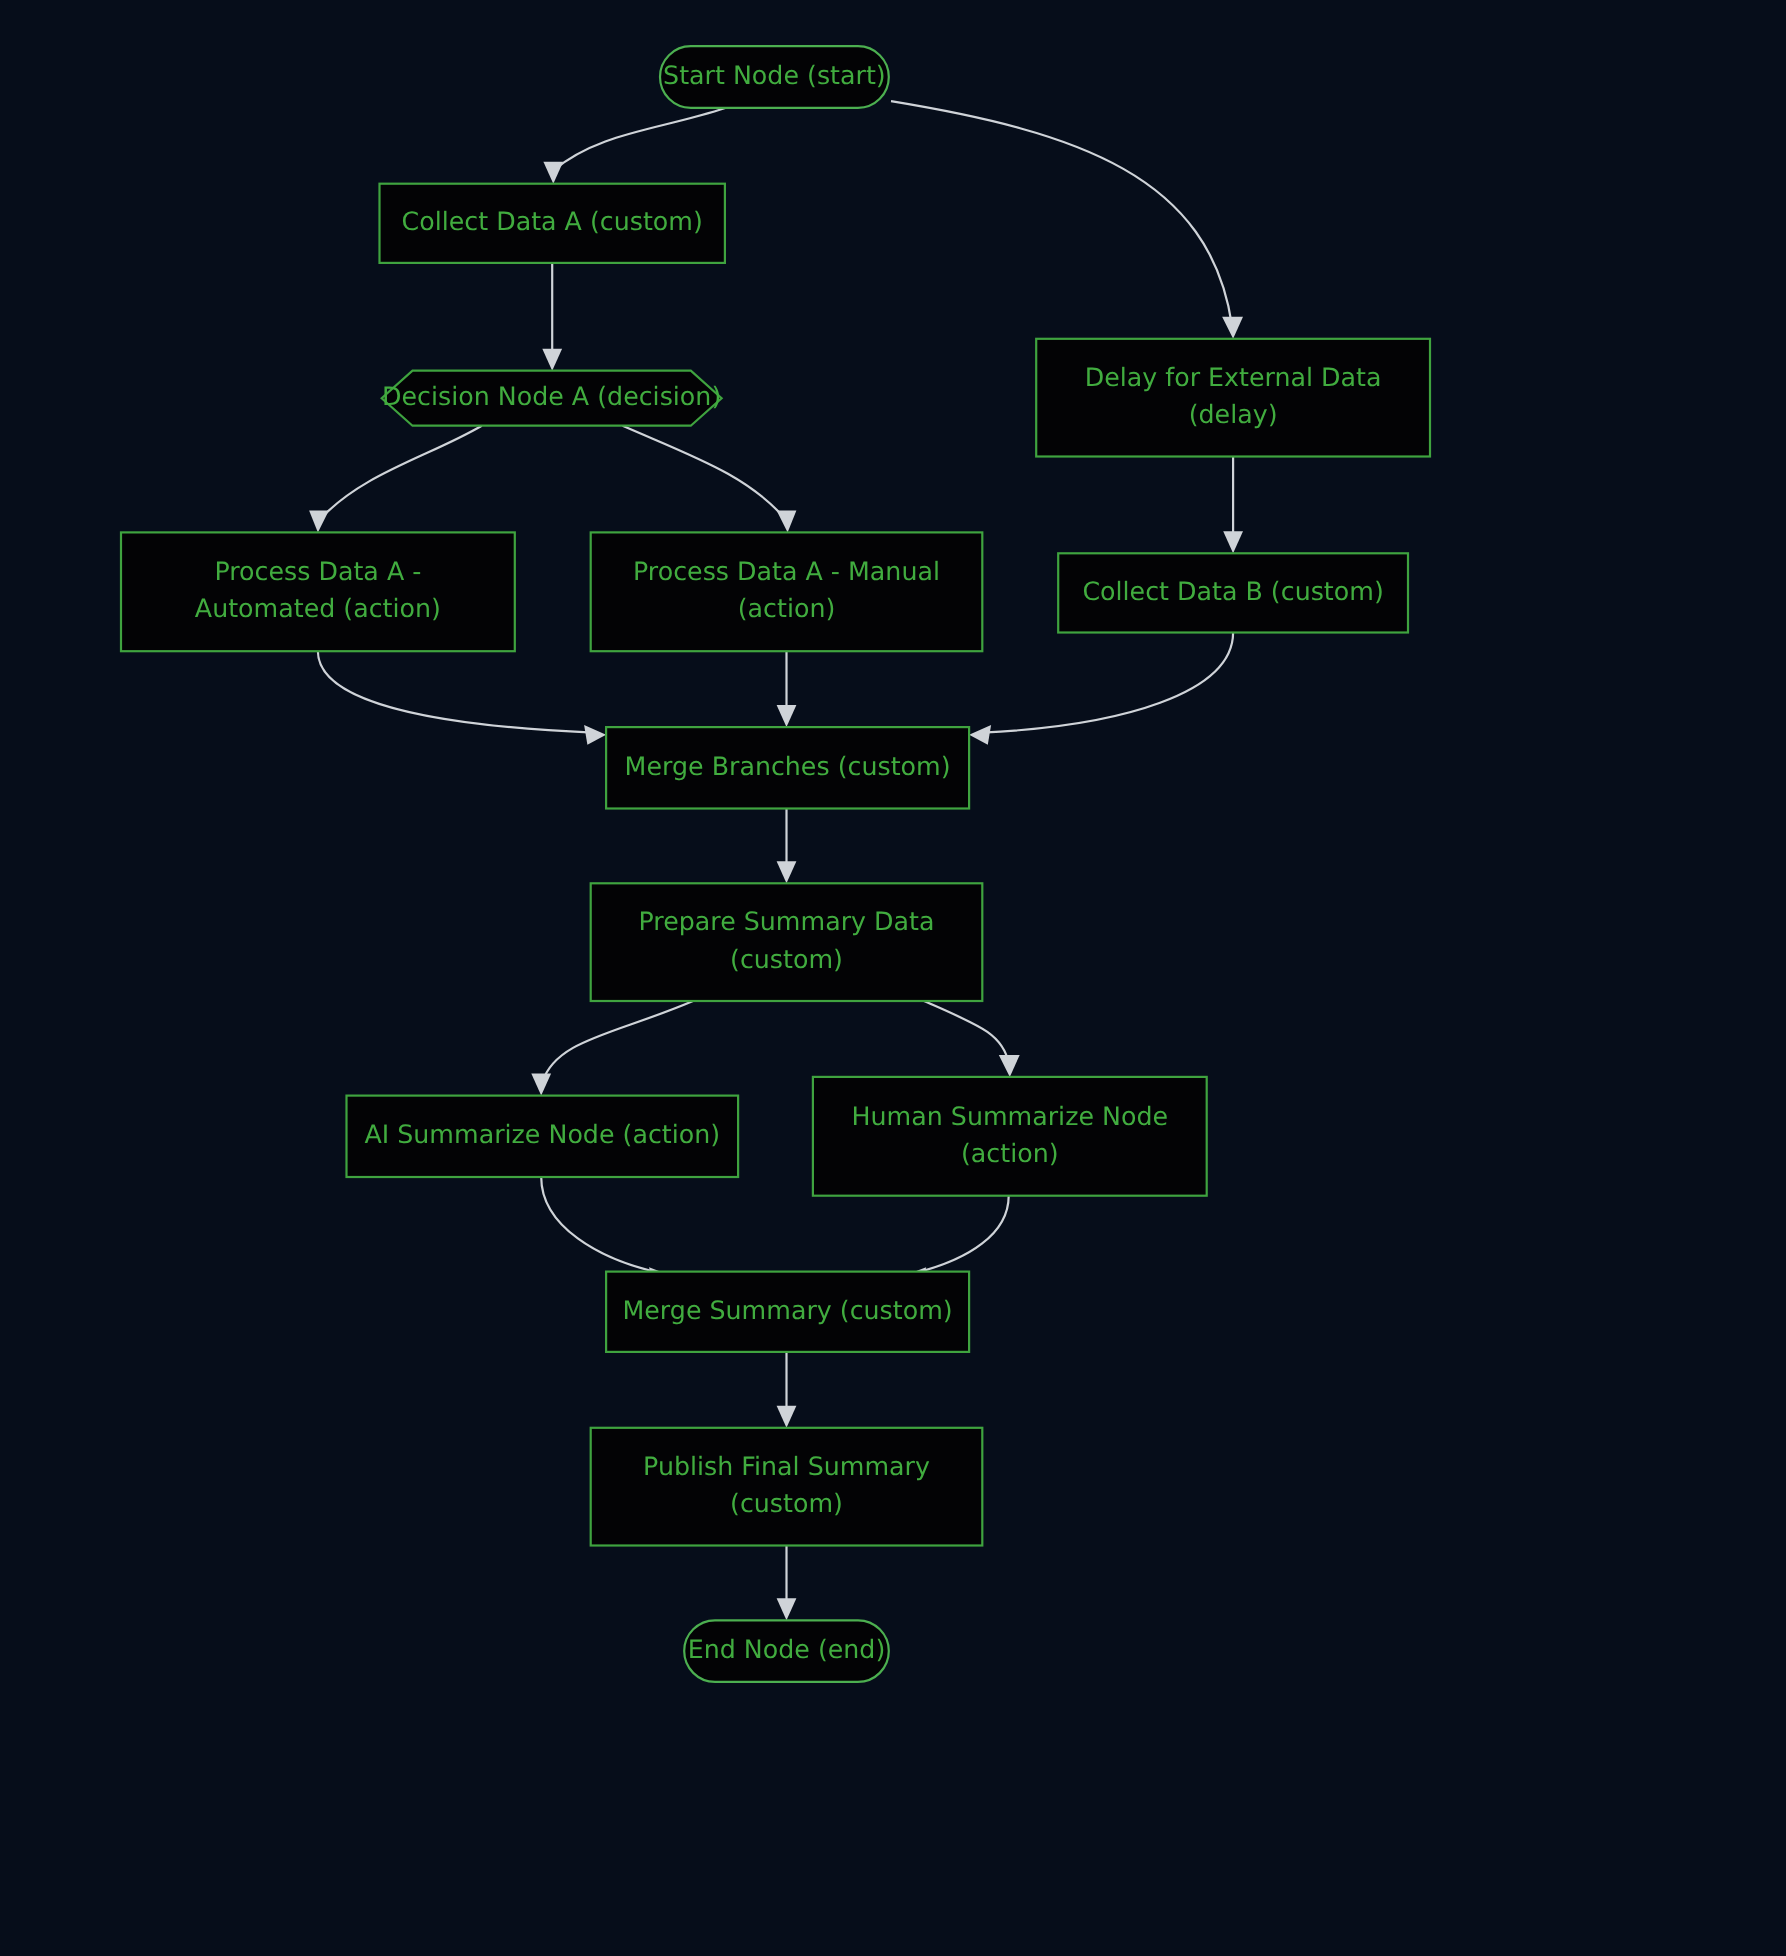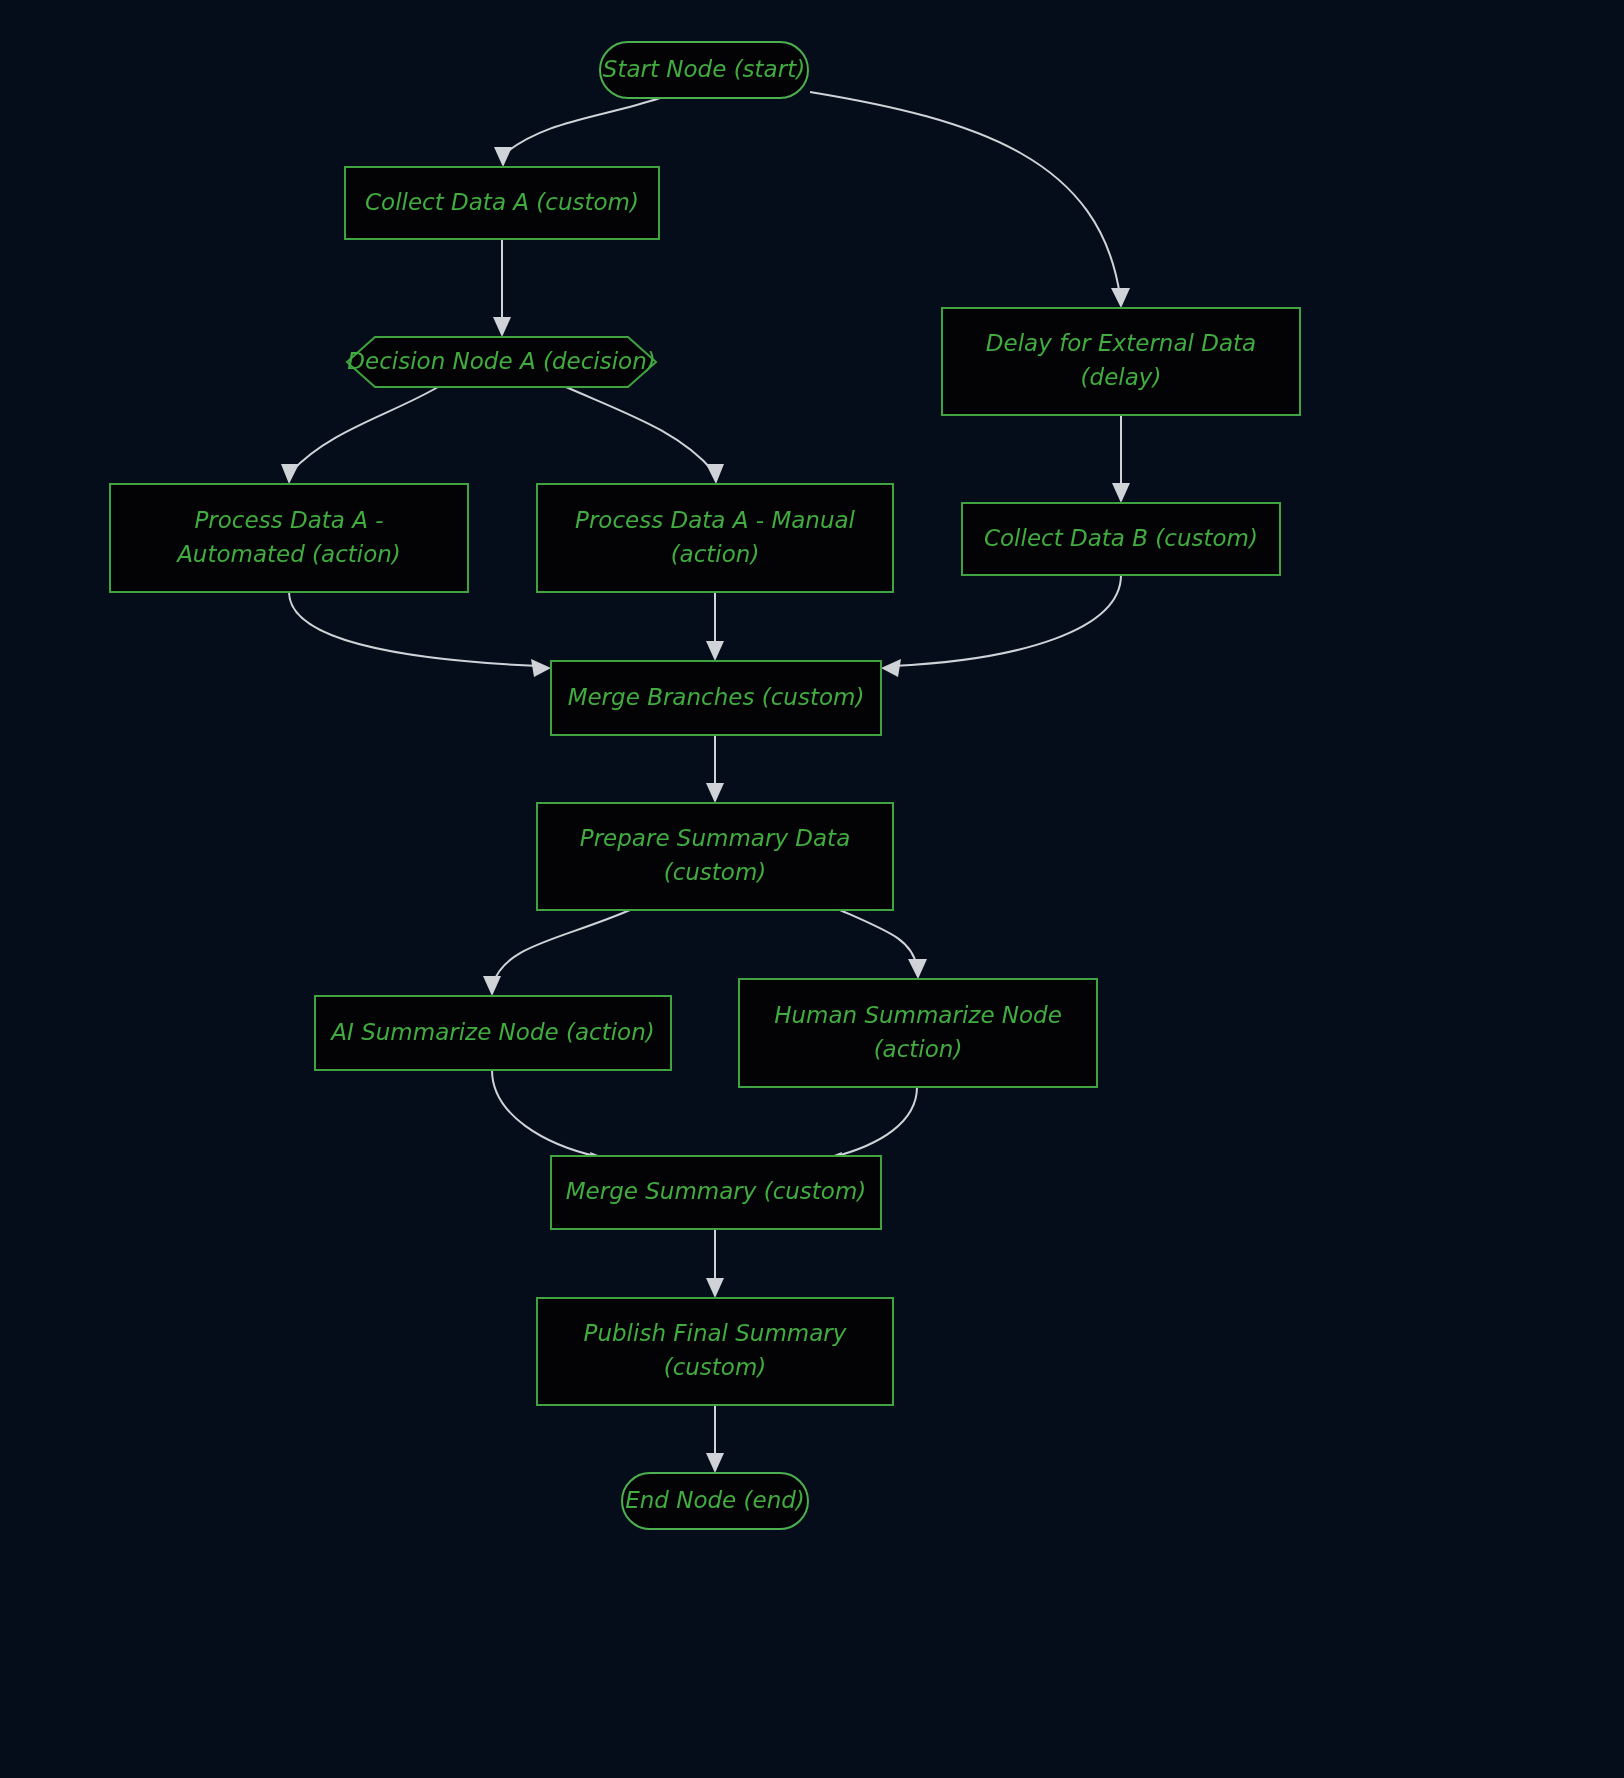--- a/index.html
+++ b/index.html
@@ -11,21 +11,20 @@
     width: 1624px;
     height: 1778px;
     overflow: hidden;
     font-family: "DejaVu Sans", sans-serif;
   }
   #flow-root {
     position: relative;
     width: 1624px;
     height: 1778px;
     background: #060d1a;
-    font-style: italic;
   }
   svg.flow-canvas {
     position: absolute;
     top: 0;
     left: 0;
     width: 1624px;
     height: 1778px;
     display: block;
   }
   .node-shape {

